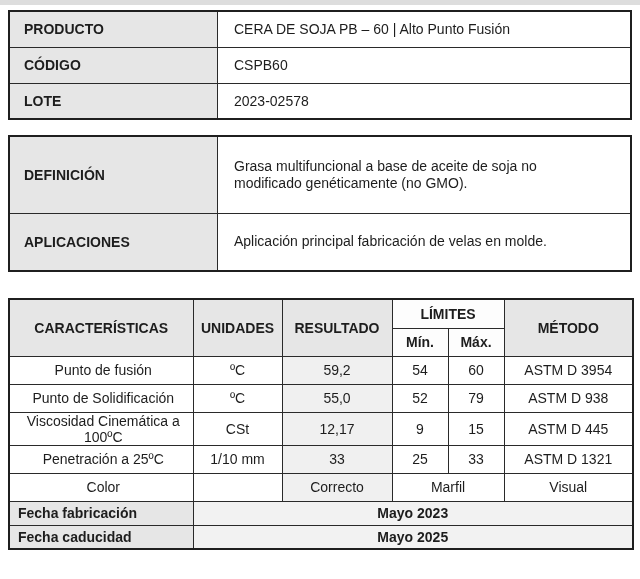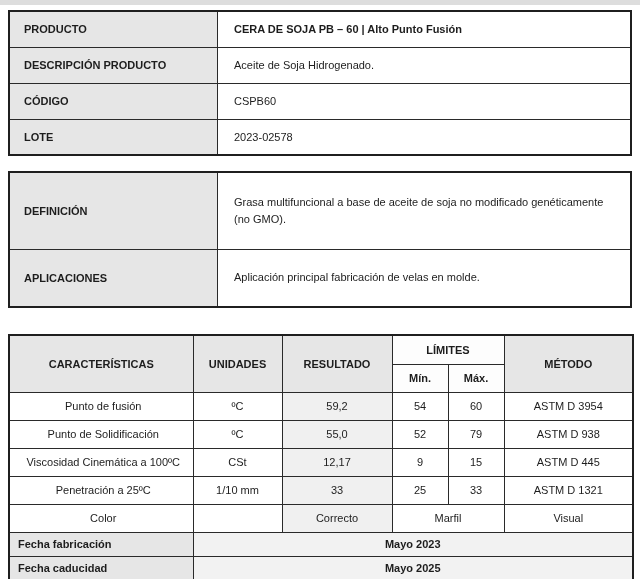--- a/index.html
+++ b/index.html
@@ -31,38 +31,38 @@
     width: 624px;
   }
   table {
     border-collapse: collapse;
     table-layout: fixed;
     width: 624px;
     border: 2px solid #1f1f1f;
   }
   td, th {
     border: 1px solid #2a2a2a;
-    font-size: 11px;
+    font-size: 14px;
     overflow: hidden;
     vertical-align: middle;
   }
   
   .kv-table td.k {
     width: 185px;
     background: #e6e6e6;
     font-weight: bold;
     padding: 0 8px 0 14px;
     text-align: left;
   }
   .kv-table td.v {
     padding: 0 10px 0 16px;
     text-align: left;
     background: #ffffff;
   }
-  .kv-table td.v.bold { font-weight: bold; }
+  .kv-table td.v.bold { font-weight: normal; }
   #info-table tr { height: 36px; }
   #desc-table { margin-top: 15px; }
   #desc-table tr.r0 { height: 77px; }
   #desc-table tr.r1 { height: 58px; }
   #desc-table td.v { line-height: 17px; padding-right: 26px; }
   
   #spec-table { margin-top: 26px; }
   #spec-table th {
     font-weight: bold;
     text-align: center;
@@ -97,24 +97,20 @@
 
 <div class="scan-edge"></div>
 
 <div class="doc">
 
   <table id="info-table" class="kv-table">
     <tbody>
         <tr>
       <td class="k">PRODUCTO</td>
       <td class="v bold">CERA DE SOJA PB – 60 | Alto Punto Fusión</td>
-    </tr>
-    <tr>
-      <td class="k">DESCRIPCIÓN PRODUCTO</td>
-      <td class="v">Aceite de Soja Hidrogenado.</td>
     </tr>
     <tr>
       <td class="k">CÓDIGO</td>
       <td class="v">CSPB60</td>
     </tr>
     <tr>
       <td class="k">LOTE</td>
       <td class="v">2023-02578</td>
     </tr>
   </tbody>

